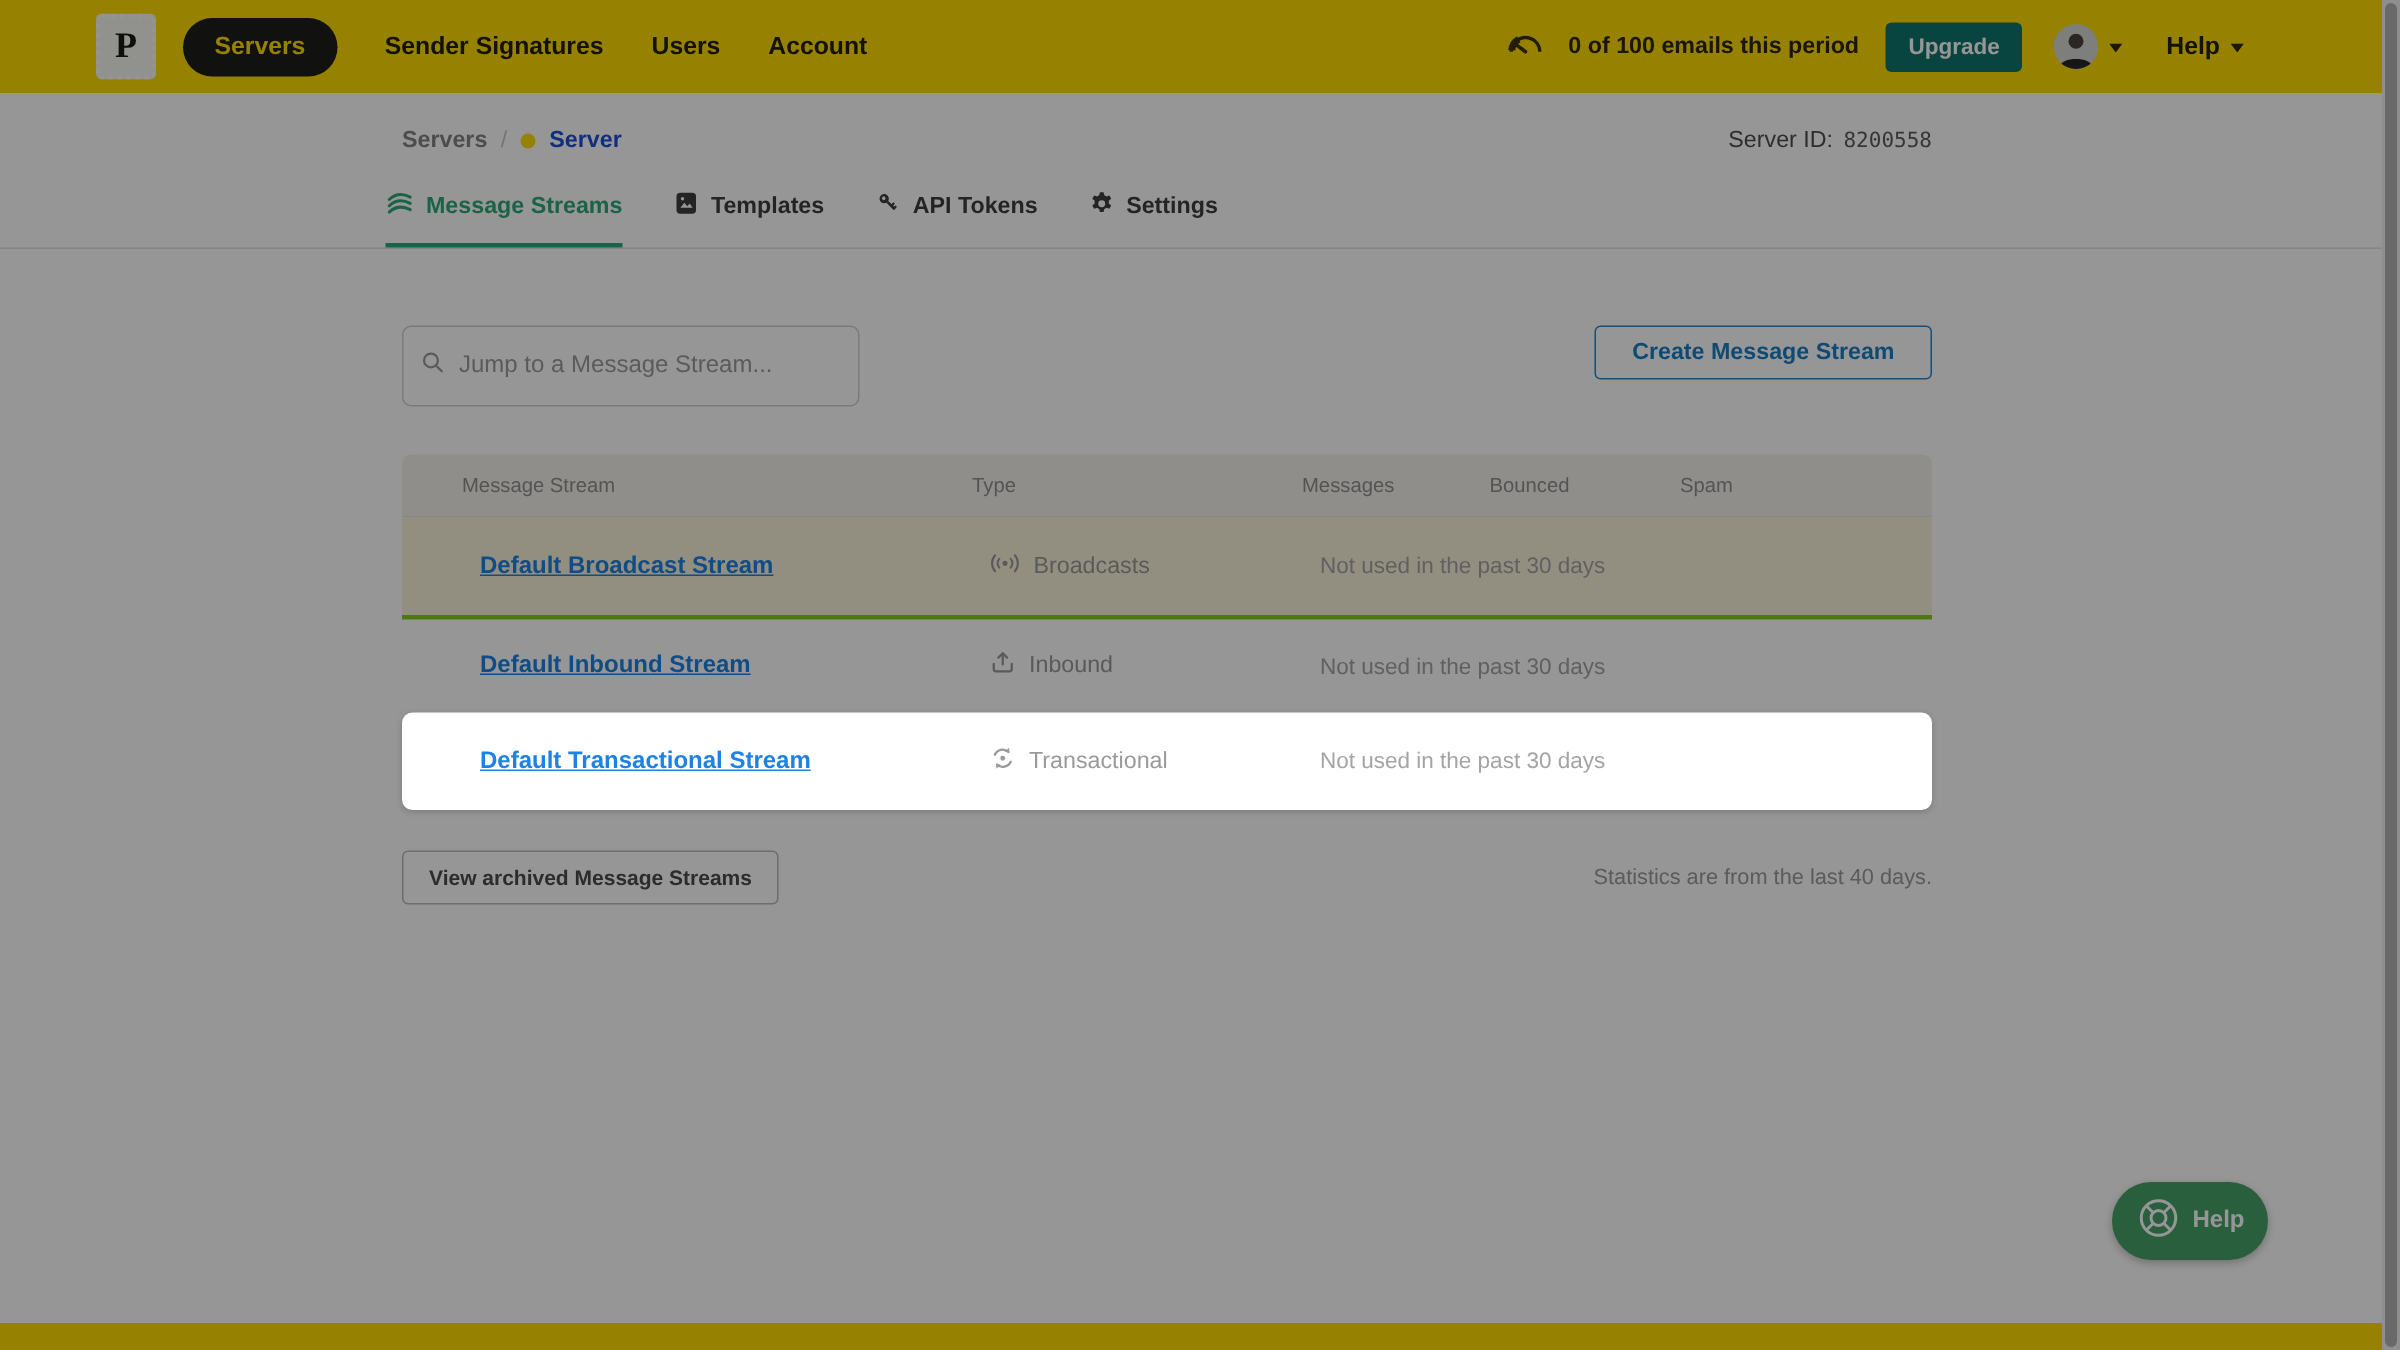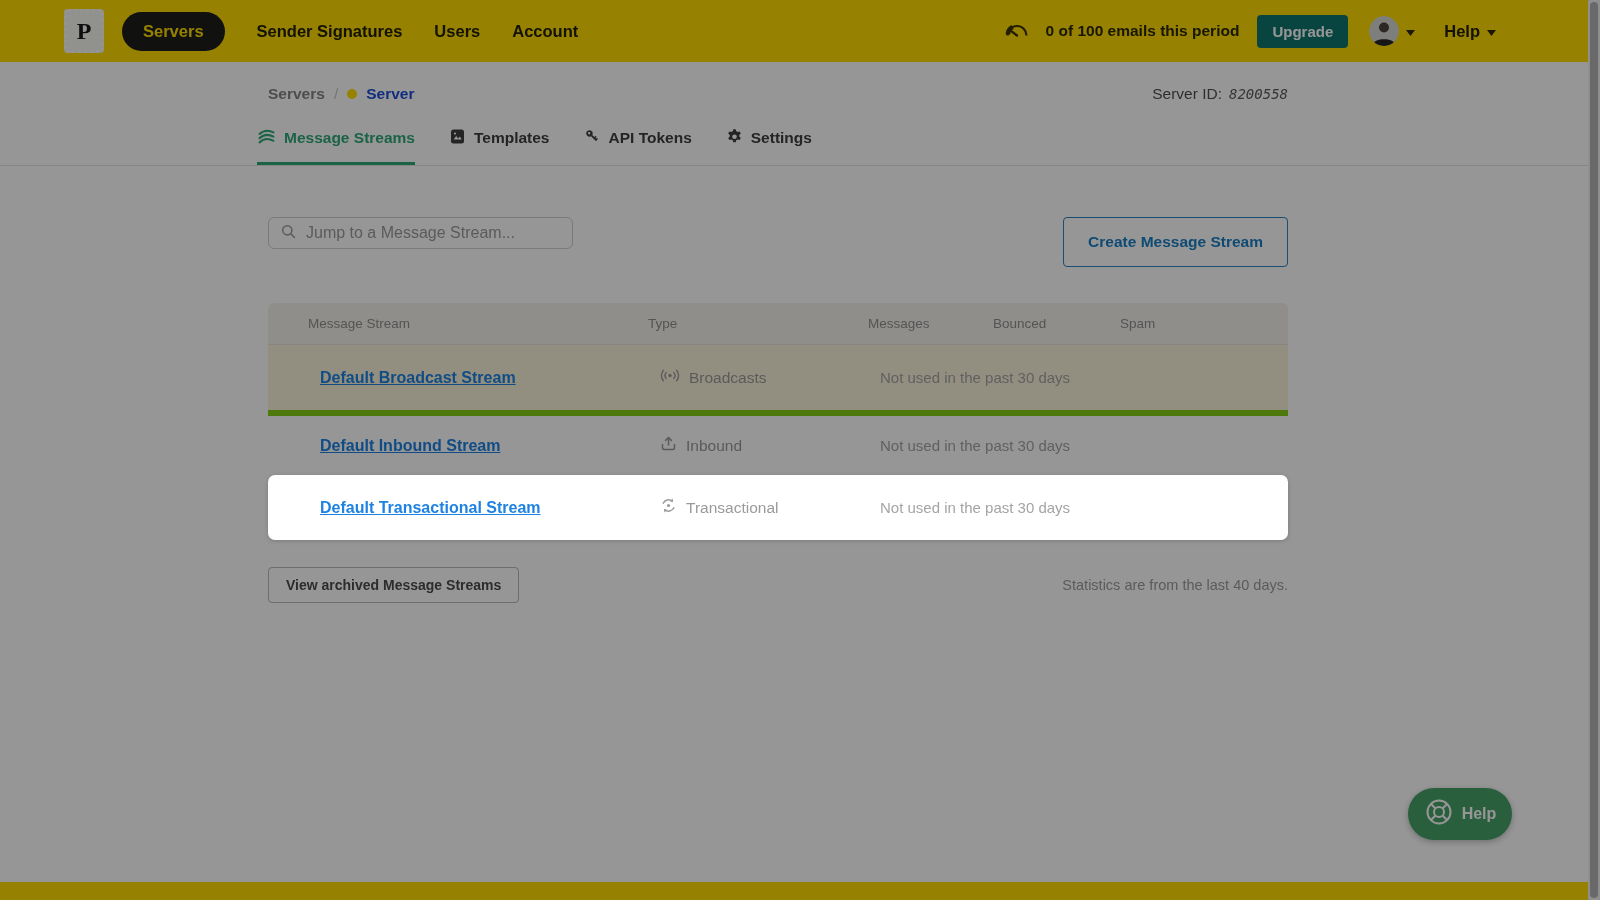--- a/index.html
+++ b/index.html
@@ -47,56 +47,56 @@
   .crumb-row{
     position:absolute;left:268px;right:312px;top:20px;height:24px;
     display:flex;align-items:center;justify-content:space-between;
   }
   .breadcrumb{display:flex;align-items:center;gap:9px;font-size:15.5px;}
   .crumb-link{color:#838383;font-weight:bold;text-decoration:none;cursor:pointer;}
   .crumb-sep{color:#c8c8c8;}
   .status-dot{width:10px;height:10px;border-radius:50%;background:#FFDE00;display:inline-block;}
   .crumb-current{color:#1d4ed8;font-weight:bold;}
   .server-id{font-size:15.5px;color:#4f4f4f;display:flex;align-items:center;gap:7px;}
-  .server-id .mono{font-family:"DejaVu Sans Mono",monospace;font-size:14px;color:#5c5c5c;font-style:italic;}
+  .server-id .mono{font-family:"DejaVu Sans Mono",monospace;font-size:14px;color:#5c5c5c;}
   .tabs{position:absolute;left:257px;bottom:0;display:flex;gap:34px;}
   .tab{
     display:flex;align-items:center;gap:8px;font-size:15.5px;font-weight:bold;color:#3e3e3e;
     padding-bottom:16px;cursor:pointer;text-decoration:none;
   }
   .tab.active{color:#2FA97A;padding-bottom:13px;border-bottom:3px solid #2FA97A;}
   
   .toolbar{position:absolute;left:268px;top:217px;width:1020px;display:flex;justify-content:space-between;}
   .search-box{
-    width:305px;height:32px;box-sizing:border-box;background:#ffffff;
+    width:305px;height:54px;box-sizing:border-box;background:#ffffff;
     border:1px solid #cfcfcb;border-radius:6px;display:flex;align-items:center;
     padding:0 12px;gap:8px;
   }
   .search-box input{
     border:none;outline:none;flex:1;font-family:"Liberation Sans",sans-serif;
     font-size:16px;color:#333333;background:transparent;
   }
   .search-box input::placeholder{color:#9b9b9b;}
   .create-btn{
-    height:50px;padding:0 24px;background:#ffffff;border:1px solid #2b83c2;border-radius:4px;
+    height:36px;padding:0 24px;background:#ffffff;border:1px solid #2b83c2;border-radius:4px;
     color:#1a7fc4;font-family:"Liberation Sans",sans-serif;font-size:15.5px;font-weight:bold;cursor:pointer;
   }
   
   .table{position:absolute;left:268px;top:303px;width:1020px;background:#ffffff;}
   .thead{
     height:42px;display:grid;grid-template-columns:340px 220px 125px 127px 1fr;
     align-items:center;padding-left:40px;box-sizing:border-box;
     background:#f3f2ed;border-radius:6px 6px 0 0;border-bottom:1px solid #e5e4df;
     color:#8f8f8f;font-size:13.5px;
   }
   .trow{
     height:65px;display:grid;grid-template-columns:340px 220px 1fr;
     align-items:center;padding-left:52px;box-sizing:border-box;background:#ffffff;
   }
-  .trow + .trow{border-top:6px solid #84cc16;}
+  .trow + .trow{border-top:3px solid #84cc16;}
   .trow.cream{background:#FAF3DA;}
   .trow.spotlight{
     position:relative;z-index:60;background:#ffffff;border-radius:7px;
     border-top:none;box-shadow:0 1px 4px rgba(0,0,0,0.18);
     width:1020px;
   }
   .stream-link{color:#1D82E2;font-size:16px;font-weight:bold;text-decoration:underline;cursor:pointer;}
   .type-cell{display:flex;align-items:center;gap:9px;color:#9a9a9a;font-size:15.5px;}
   .usage-cell{color:#a4a4a4;font-size:15px;}
   

